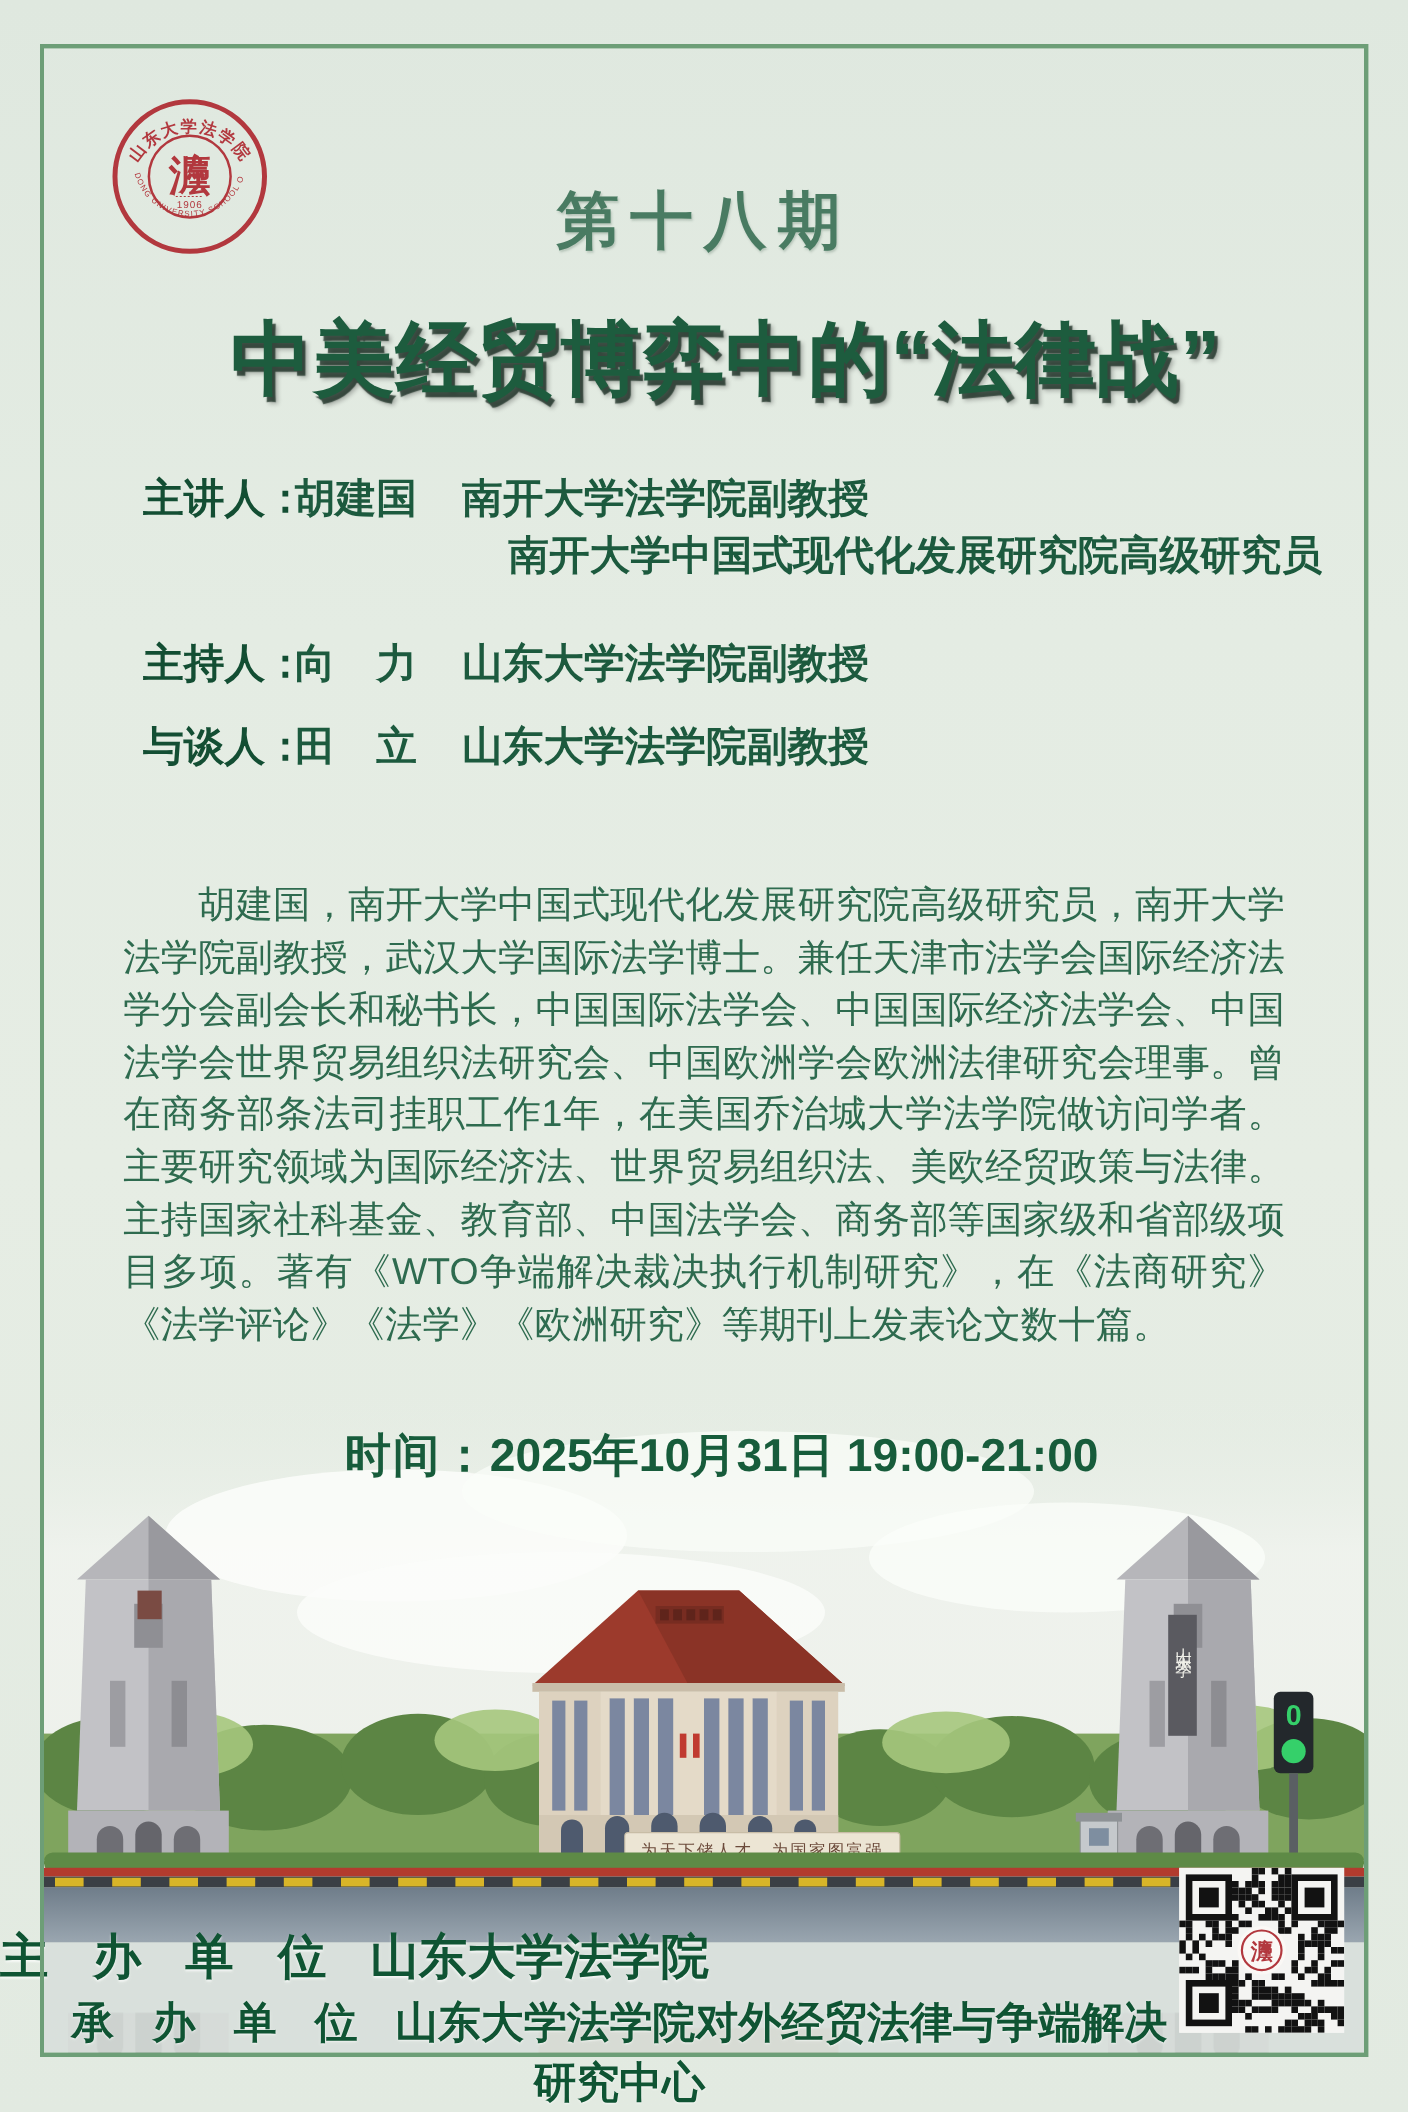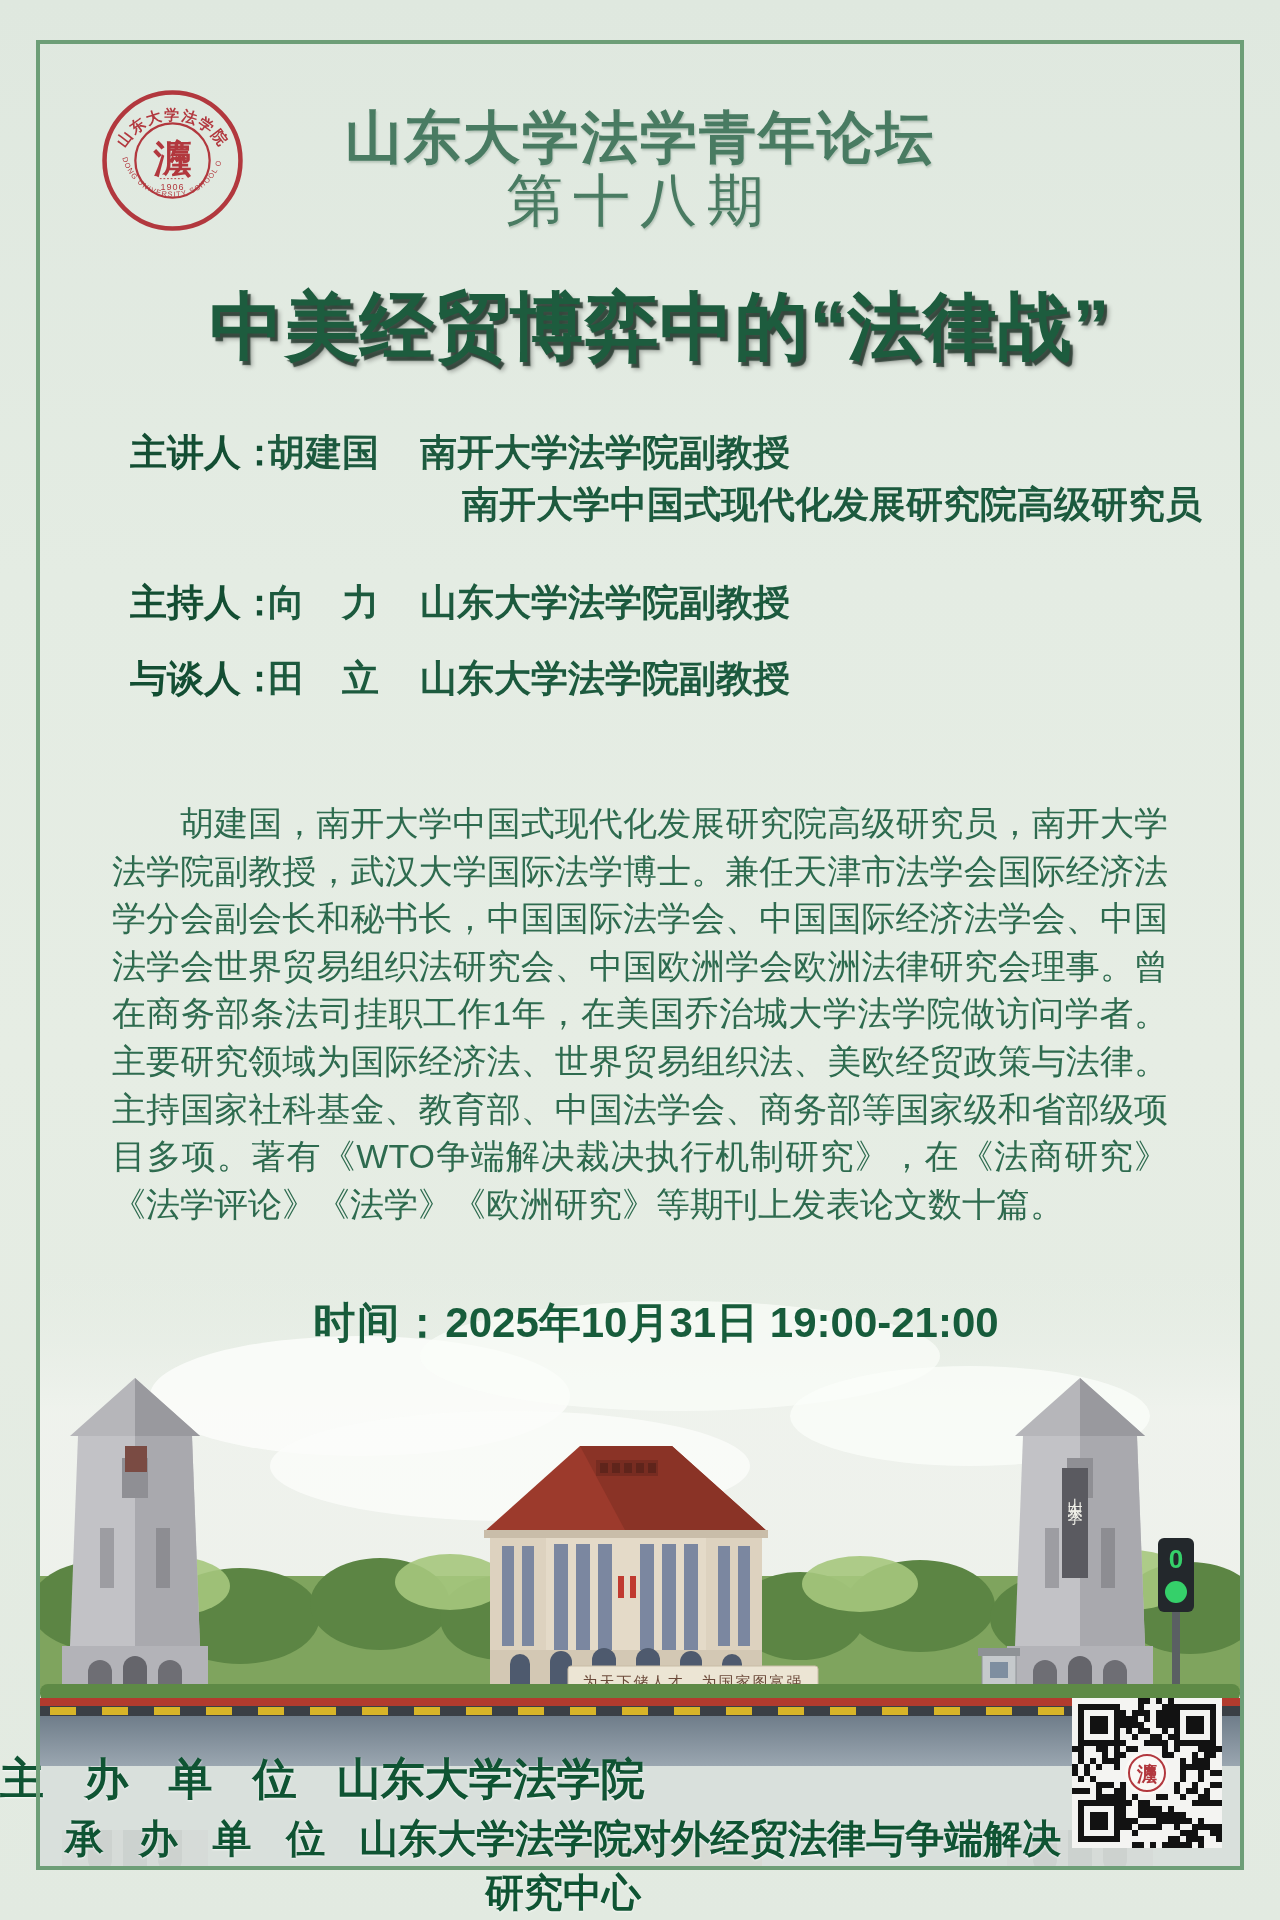--- a/index.html
+++ b/index.html
@@ -15,21 +15,21 @@
   .layer{position:absolute;z-index:4;}
   
   .seal{left:100px;top:88px;width:145px;height:145px;}
   .forum-title{
     position:absolute;left:0;top:100px;width:1280px;text-align:center;
     font-size:57px;font-weight:bold;color:#497b62;letter-spacing:2px;
     text-shadow:1px 2px 2px rgba(60,90,70,.25);
   }
   .forum-issue{
     position:absolute;left:0;top:163px;width:1280px;text-align:center;
-    font-size:57px;font-weight:normal;color:#497b62;letter-spacing:10px;
+    font-size:57px;font-weight:bold;color:#497b62;letter-spacing:10px;
     text-shadow:1px 2px 2px rgba(60,90,70,.25);
   }
   .main-title{
     position:absolute;left:0;top:278px;width:1280px;text-align:center;
     font-size:74px;font-weight:bold;color:#1d5c3e;letter-spacing:1px;
     text-shadow:3px 4px 1px rgba(15,35,24,.75), 5px 6px 4px rgba(0,0,0,.25);
     padding-left:20px;
   }
   
   .speaker-row{position:absolute;left:0;top:0;width:1280px;height:44px;font-size:37px;font-weight:bold;color:#1c5a3e;}
@@ -85,21 +85,20 @@
       <textPath href="#sealArcTop" startOffset="50%" text-anchor="middle">山东大学法学院</textPath>
     </text>
     <text font-size="8" fill="#b2383e" letter-spacing="1.2">
       <textPath href="#sealArcBottom" startOffset="50%" text-anchor="middle">SHANDONG UNIVERSITY SCHOOL OF LAW</textPath>
     </text>
     <text x="80" y="93" font-size="42" font-weight="bold" fill="#b2383e" text-anchor="middle" font-family="Liberation Serif, DejaVu Serif, serif">灋</text>
     <line x1="66" y1="100" x2="94" y2="100" stroke="#b2383e" stroke-width="1" stroke-dasharray="2,2"></line>
     <text x="80" y="112" font-size="10" fill="#b2383e" text-anchor="middle" letter-spacing="1">1906</text>
   </svg>
 
-  <div class="forum-title layer">山东大学法学青年论坛</div>
   <div class="forum-issue layer">第十八期</div>
 
   <div class="main-title layer">中美经贸博弈中的“法律战”</div>
 
   <div class="speaker-row row-speaker layer">
     <span class="role">主讲人：</span>
     <span class="name">胡建国</span>
     <span class="aff">南开大学法学院副教授</span>
   </div>
   <div class="aff2 layer">南开大学中国式现代化发展研究院高级研究员</div>

